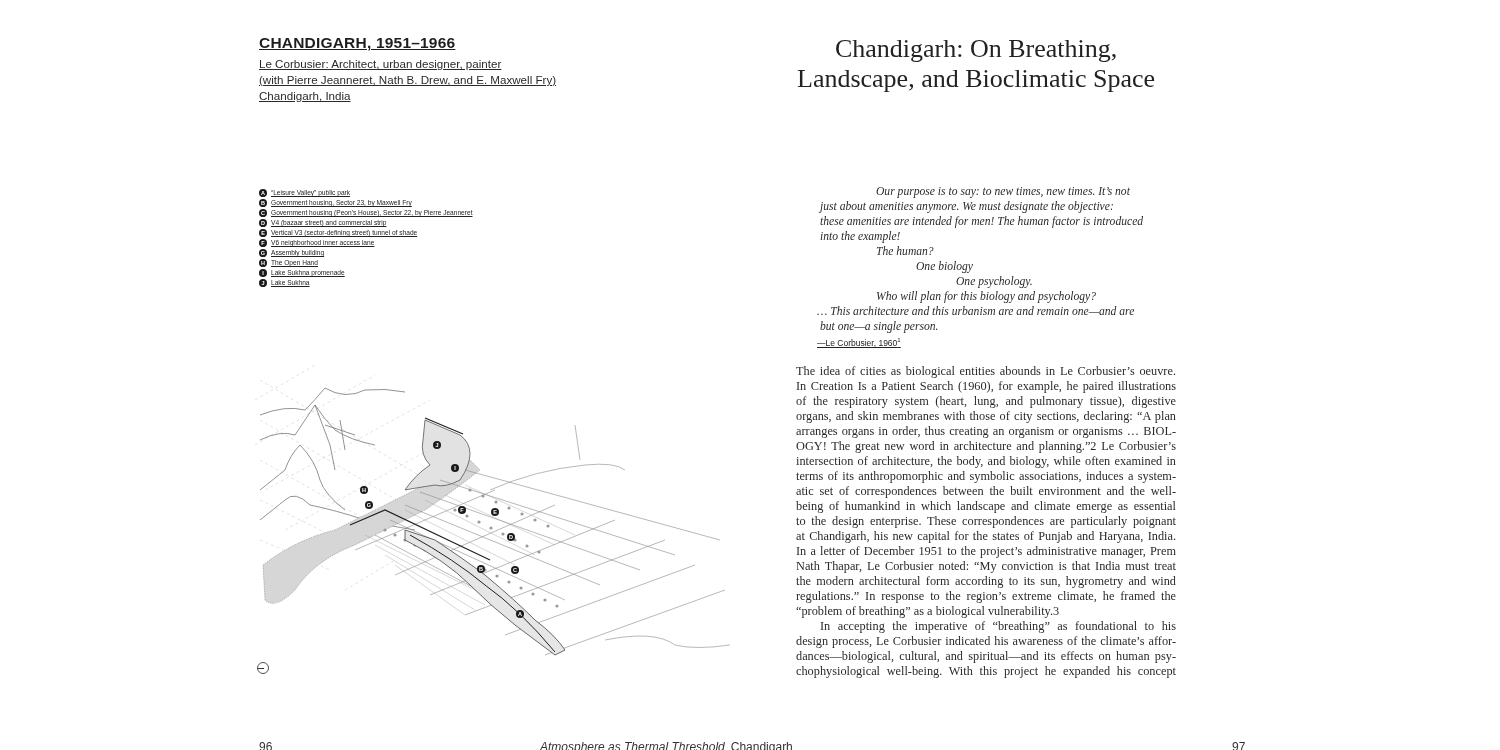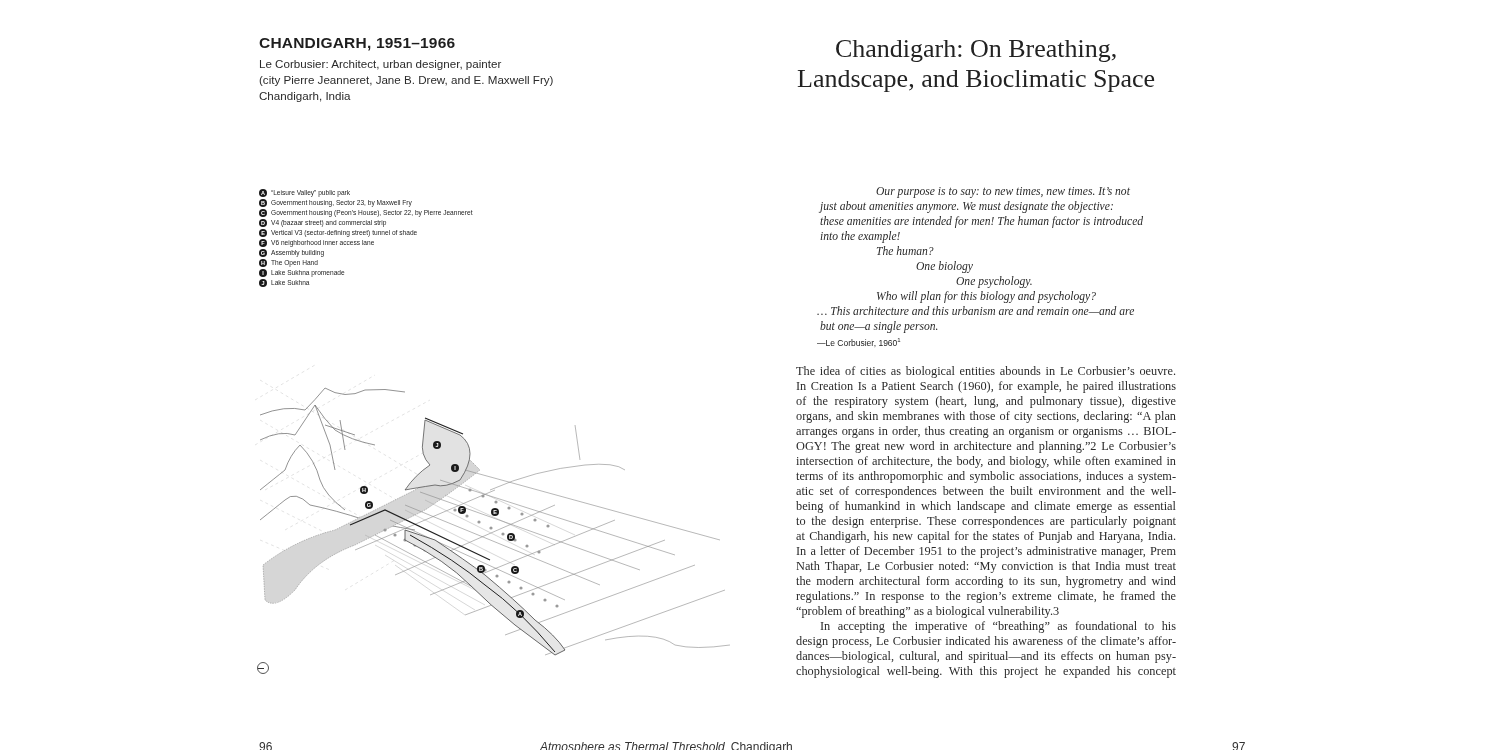--- a/index.html
+++ b/index.html
@@ -1,17 +1,17 @@
 <!DOCTYPE html>
 <html><head>
 <meta charset="utf-8">
 <style>
   html, body { margin: 0; padding: 0; background: #ffffff; }
   body { width: 1500px; height: 750px; position: relative; overflow: hidden; color: #222; }
-  .sans { font-family: "Liberation Sans", "DejaVu Sans", sans-serif; }
+  .sans { font-family: "Liberation Sans", "DejaVu Sans", sans-serif; text-decoration: underline; }
   .serif { font-family: "Liberation Serif", "DejaVu Serif", serif; }
 
   
   #project-title { position: absolute; left: 259px; top: 34px; font-size: 15.5px; font-weight: bold; letter-spacing: 0.2px; color: #1e1e1e; }
   #project-credits { position: absolute; left: 259px; top: 56px; font-size: 11.6px; line-height: 16px; color: #2a2a2a; }
   #project-credits div { white-space: nowrap; }
 
   #legend { position: absolute; left: 259px; top: 188px; font-size: 6.6px; line-height: 10px; color: #222; }
   .legend-item { display: flex; align-items: center; white-space: nowrap; height: 10px; }
   .legend-badge { display: inline-flex; align-items: center; justify-content: center; width: 8px; height: 8px; border-radius: 50%; background: #1a1a1a; color: #fff; font-size: 5.5px; font-weight: bold; margin-right: 4px; }
@@ -40,21 +40,21 @@
   #page-num-right { left: 1232px; }
   #running-head { left: 540px; text-align: center; }
   #running-head .ital { font-style: italic; margin-right: 6px; }
 </style>
 </head>
 <body>
 
 <div id="project-title" class="sans">CHANDIGARH, 1951–1966</div>
 <div id="project-credits" class="sans">
   <div>Le Corbusier: Architect, urban designer, painter</div>
-  <div>(city Pierre Jeanneret, Jane B. Drew, and E. Maxwell Fry)</div>
+  <div>(with Pierre Jeanneret, Nath B. Drew, and E. Maxwell Fry)</div>
   <div>Chandigarh, India</div>
 </div>
 
 <div id="legend" class="sans">
   <div class="legend-item">
       <span class="legend-badge">A</span>
       <span>“Leisure Valley” public park</span>
     </div>
   <div class="legend-item">
       <span class="legend-badge">B</span>

